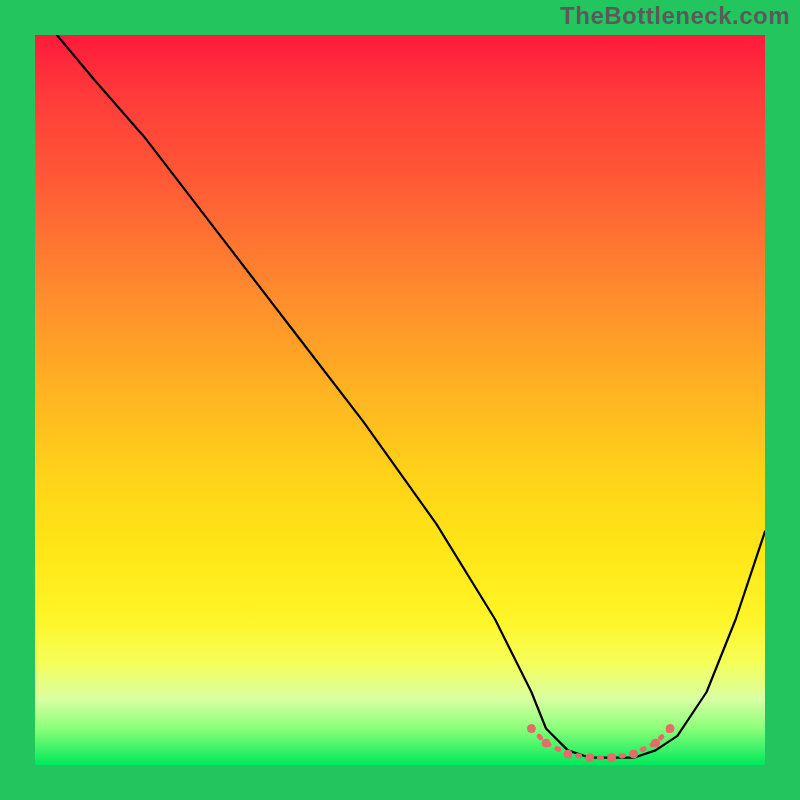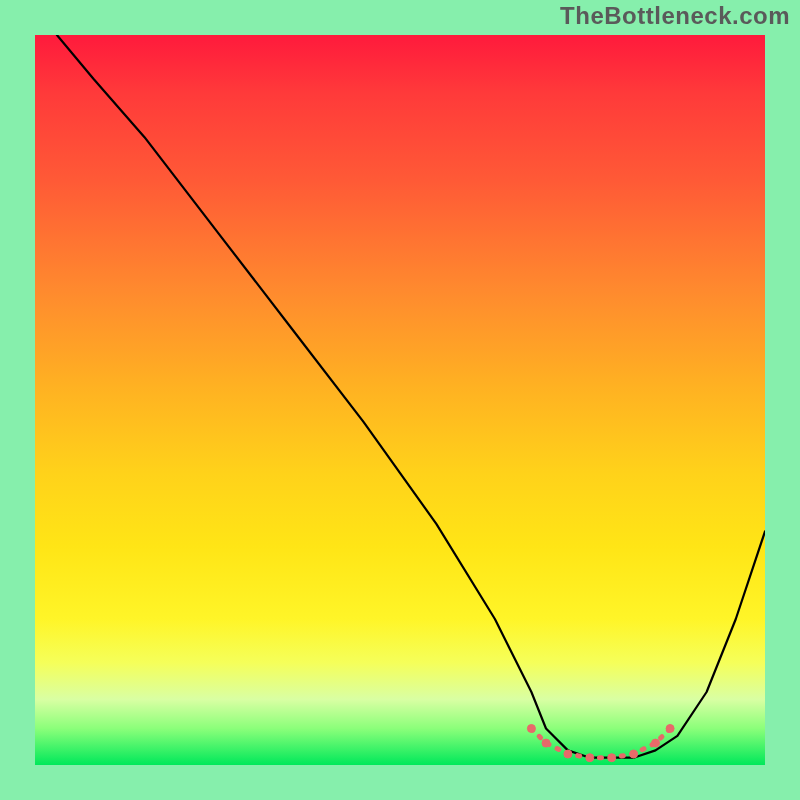--- a/index.html
+++ b/index.html
@@ -8,21 +8,21 @@
     width: 800px;
     height: 800px;
     background: #000;
     font-family: Arial, Helvetica, sans-serif;
     overflow: hidden;
   }
   .frame {
     position: relative;
     width: 800px;
     height: 800px;
-    background: #86efac;
+    background: #22c55e;
   }
   .watermark {
     position: absolute;
     top: 2px;
     right: 10px;
     color: #5a5a5a;
     font-size: 24px;
     font-weight: bold;
     letter-spacing: 0.5px;
     z-index: 20;

